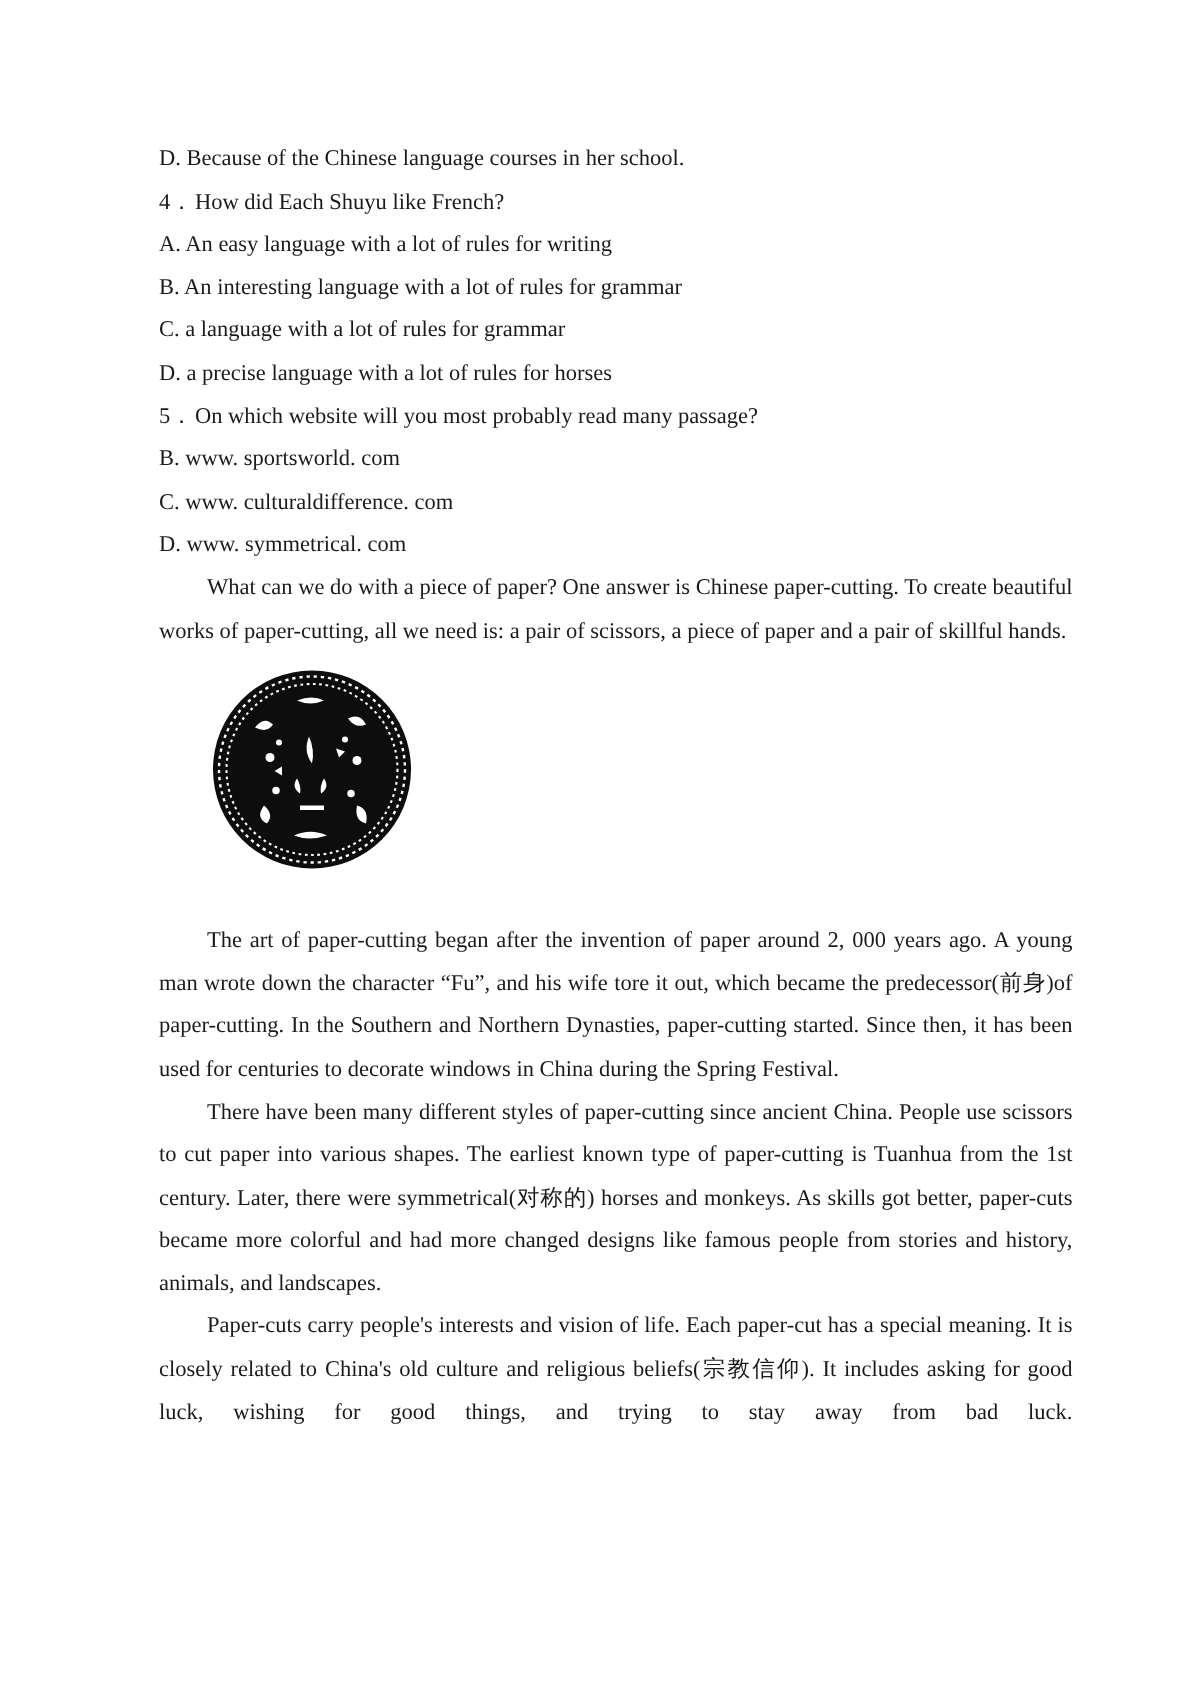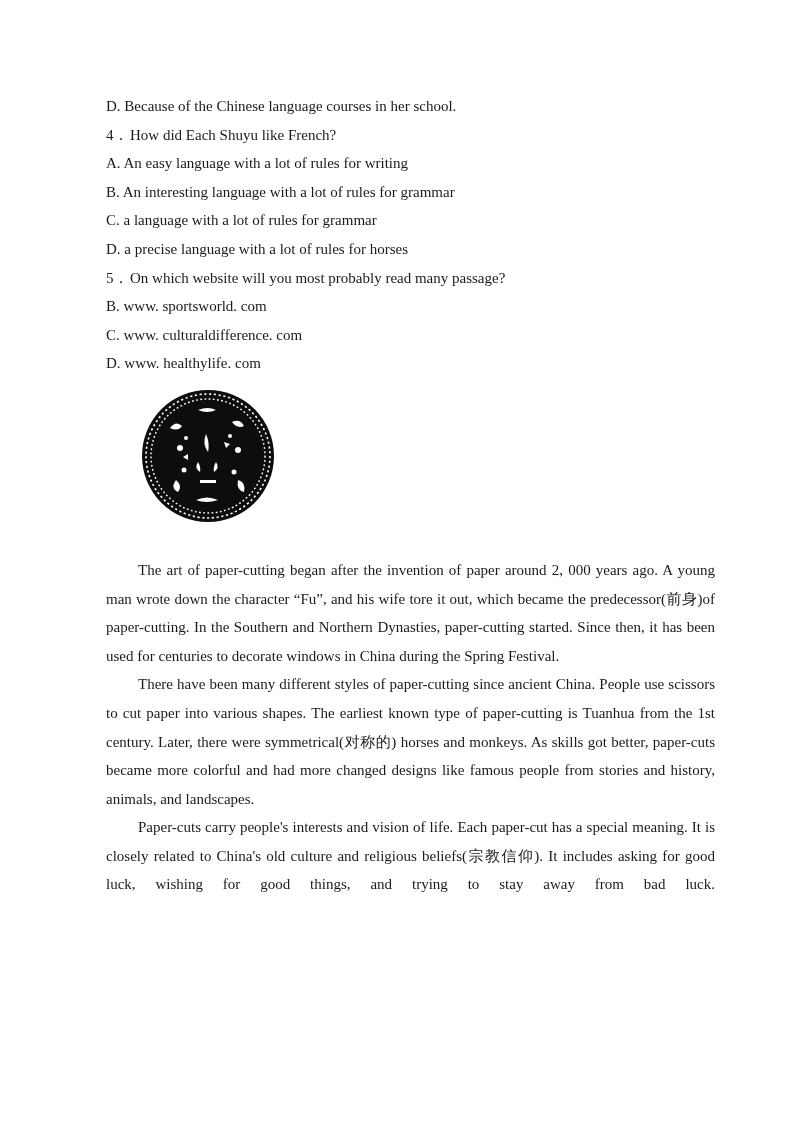--- a/index.html
+++ b/index.html
@@ -32,22 +32,23 @@
   <div class="line">A. An easy language with a lot of rules for writing</div>
   <div class="line">B. An interesting language with a lot of rules for grammar</div>
   <div class="line">C. a language with a lot of rules for grammar</div>
   <div class="line">D. a precise language with a lot of rules for horses</div>
 
   <div class="line">
     <span class="qnum">5．</span><span>On which website will you most probably read many passage?</span>
   </div>
   <div class="line">B. www. sportsworld. com</div>
   <div class="line">C. www. culturaldifference. com</div>
-  <div class="line">D. www. healthylife. com</div>
+  <div class="line">D. www. symmetrical. com</div>
 
+  <p class="para">What can we do with a piece of paper? One answer is Chinese paper-cutting. To create beautiful works of paper-cutting, all we need is: a pair of scissors, a piece of paper and a pair of skillful hands.</p>
 
   <div class="figure">
     <svg class="papercut" viewBox="0 0 136 136">
       <circle cx="68" cy="68" r="66" fill="#0d0d0d"></circle>
       <circle cx="68" cy="68" r="62" fill="none" stroke="#ffffff" stroke-width="1.6" stroke-dasharray="2.2 2.6"></circle>
       <circle cx="68" cy="68" r="57" fill="none" stroke="#ffffff" stroke-width="1.4" stroke-dasharray="1.8 2.4"></circle>
       <g fill="#ffffff">
         <path d="M30 40 q6 -8 12 -2 q-4 6 -12 2z"></path>
         <path d="M92 34 q8 -4 12 4 q-7 3 -12 -4z"></path>
         <path d="M36 92 q-6 8 2 12 q5 -6 -2 -12z"></path>

